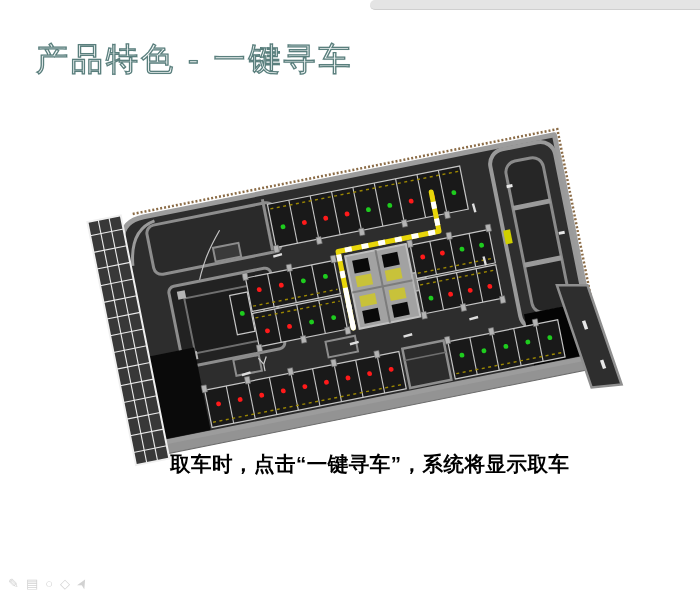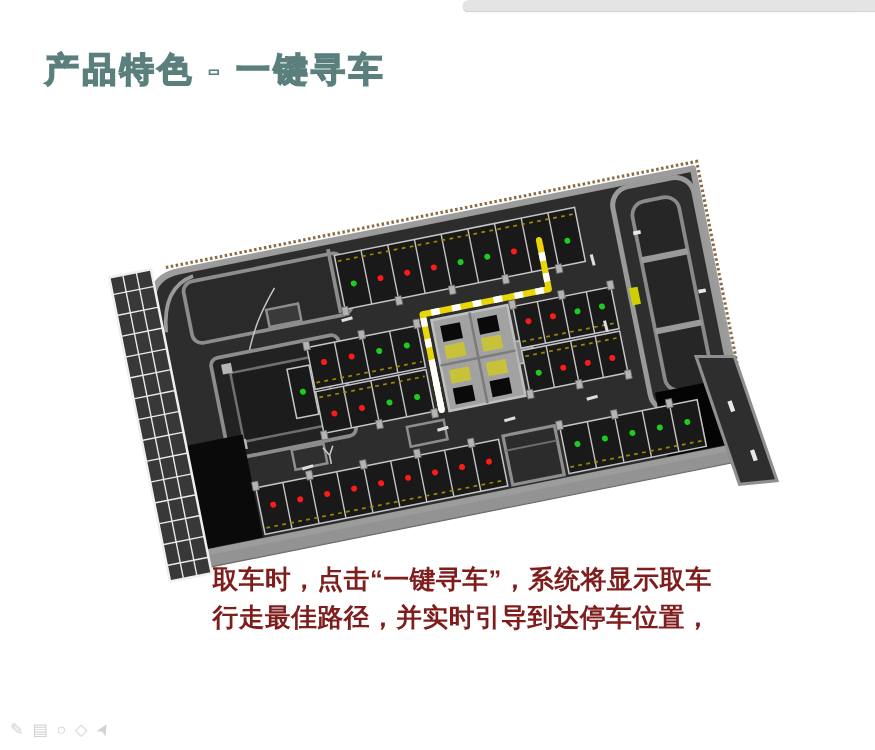--- a/index.html
+++ b/index.html
@@ -6,30 +6,30 @@
   body{
     width:700px;height:600px;background:#ffffff;overflow:hidden;position:relative;
     font-family:"Liberation Sans", sans-serif;
   }
   .top-band{
     position:absolute;left:370px;top:0;width:330px;height:9px;
     background:#e4e4e4;border-bottom:1px solid #cfcfcf;border-radius:5px 0 0 5px;
   }
   .slide-title{
     position:absolute;left:36px;top:38px;
-    font-size:27px;font-weight:bold;letter-spacing:3px;
+    font-size:32px;font-weight:normal;letter-spacing:3px;
     color:#f4f8f8;
     -webkit-text-stroke:1.3px #5a7f7d;
     text-shadow:0 0 1px #6a8d8b;
     white-space:nowrap;
   }
   .slide-body{
     position:absolute;left:170px;top:449px;width:410px;
     font-size:20.5px;line-height:1.5;font-weight:600;
-    color:#7f1d1d;letter-spacing:0.5px;
+    color:#000000;letter-spacing:0.5px;
   }
   .slide-body div{white-space:nowrap;}
   .garage-wrap{position:absolute;left:0;top:0;width:700px;height:600px;}
   .footer-icons{
     position:absolute;left:8px;top:574px;height:18px;
     display:flex;gap:7px;align-items:center;
     color:#d2d2d2;font-size:13px;
   }
   .footer-icons span{display:inline-block;cursor:default;}
   .footer-icons .cursor-rot{transform:rotate(-60deg);}
@@ -281,21 +281,20 @@
           <line x1="-30" y1="195" x2="4" y2="195" stroke="#ebebeb" stroke-width="1.1"></line>
           <line x1="-30" y1="212" x2="4" y2="212" stroke="#ebebeb" stroke-width="1.1"></line>
           <line x1="-30" y1="229" x2="4" y2="229" stroke="#ebebeb" stroke-width="1.1"></line>
         </g>
     </g>
   </svg>
 </div>
 
 <div class="slide-body">
   <div>取车时，点击“一键寻车”，系统将显示取车</div>
-  <div>行走最佳路径，并实时引导到达停车位置，</div>
 </div>
 
 <div class="footer-icons" id="footer-icons">
     <span>✎</span>
     <span>▤</span>
     <span>○</span>
     <span>◇</span>
     <span class="cursor-rot">➤</span>
   </div>
 

